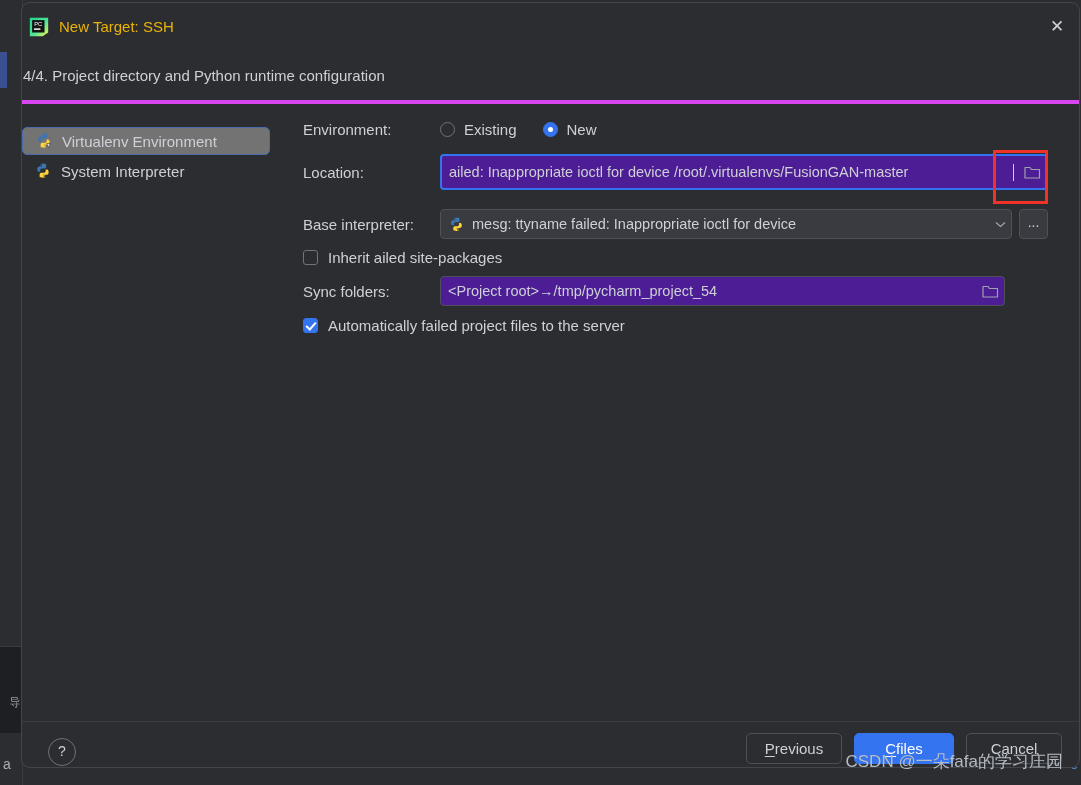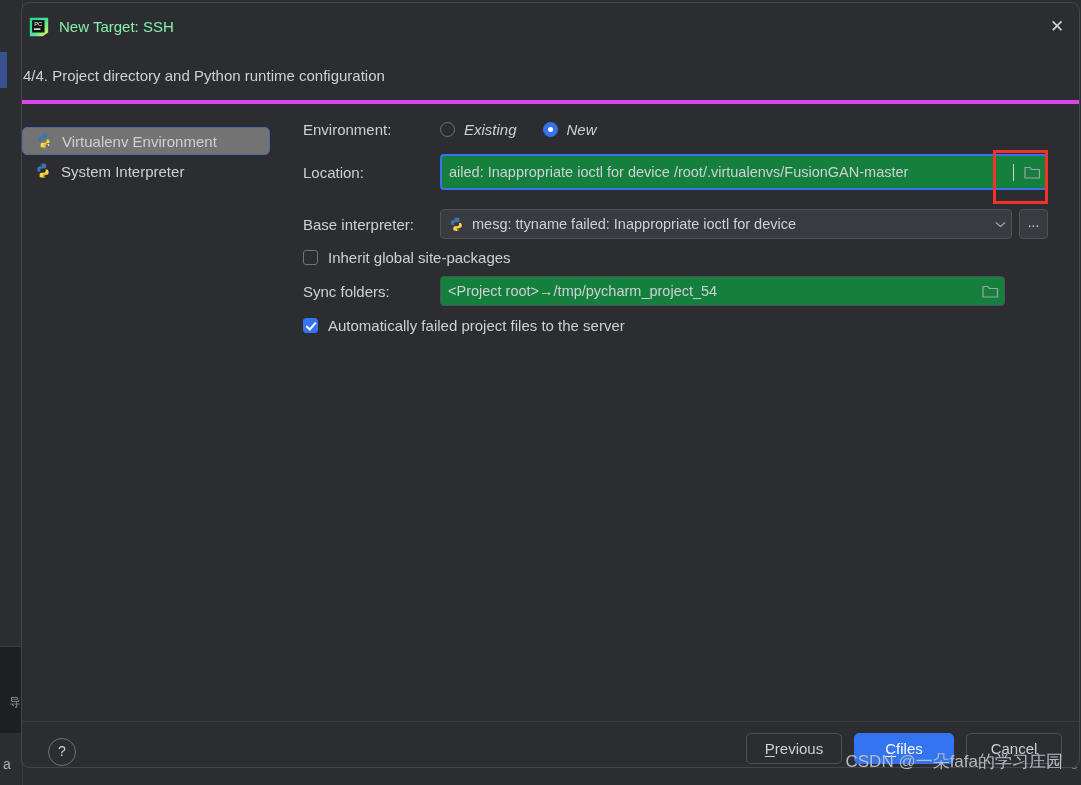--- a/index.html
+++ b/index.html
@@ -81,21 +81,21 @@
   }
   #app-icon {
     position: absolute;
     left: 6px; top: 13px;
     width: 22px; height: 22px;
   }
   #title-text {
     position: absolute;
     left: 37px; top: 15px;
     font-size: 15px;
-    color: #86efac;
+    color: #eab308;
     white-space: nowrap;
   }
   #close-btn {
     position: absolute;
     right: 7px; top: 10px;
     width: 30px; height: 28px;
     color: #ced0d6;
     font-size: 17px;
     line-height: 28px;
     text-align: center;
@@ -170,21 +170,21 @@
   .row-label {
     width: 137px;
     flex: none;
     font-size: 15px;
     color: #ced0d6;
     white-space: nowrap;
   }
 
   
   .radio-group { display: flex; align-items: center; gap: 26px; }
-  .radio-opt { display: flex; align-items: center; cursor: pointer; font-style: italic; }
+  .radio-opt { display: flex; align-items: center; cursor: pointer; }
   .radio-mark {
     width: 15px; height: 15px;
     border-radius: 50%;
     border: 1px solid #6f737a;
     box-sizing: border-box;
     margin-right: 9px;
     flex: none;
     position: relative;
   }
   .radio-opt.on .radio-mark {
@@ -199,21 +199,21 @@
     border-radius: 50%;
     background: #ffffff;
   }
   .radio-label { font-size: 15px; color: #ced0d6; white-space: nowrap; }
 
   
   .field {
     position: relative;
     flex: 1;
     height: 30px;
-    background: #15803d;
+    background: #4c1d95;
     border: 1px solid #4e5157;
     border-radius: 4px;
     box-sizing: border-box;
     display: flex;
     align-items: center;
     overflow: hidden;
   }
   .field.focused {
     border: 2px solid #3574f0;
   }
@@ -476,21 +476,21 @@
             <svg width="11" height="7" viewBox="0 0 11 7">
               <path d="M1 1.5 L5.5 5.5 L10 1.5" fill="none" stroke="#9fa3a9" stroke-width="1.3"></path>
             </svg>
           </span>
         </div>
         <div class="dots-btn">...</div>
       </div>
 
       <div class="check-row" style="margin-top:10px;">
         <span class="check-mark"></span>
-        <span class="check-label">Inherit global site-packages</span>
+        <span class="check-label">Inherit ailed site-packages</span>
       </div>
 
       <div class="row" style="height:30px; width:702px;">
         <div class="row-label">Sync folders:</div>
         <div class="field">
           <span class="field-text">&lt;Project root&gt;→/tmp/pycharm_project_54</span>
           <span class="folder-btn">
             <svg width="17" height="15" viewBox="0 0 17 15">
               <path d="M1 2.5h5l1.4 2h8.1v8.5H1z" fill="none" stroke="#9fa3a9" stroke-width="1.2" stroke-linejoin="round"></path>
             </svg>

